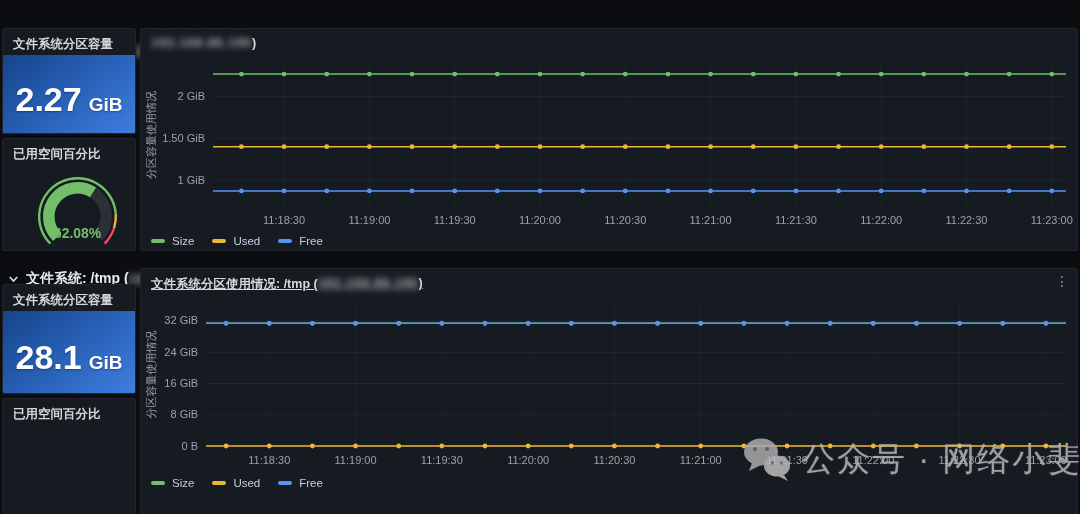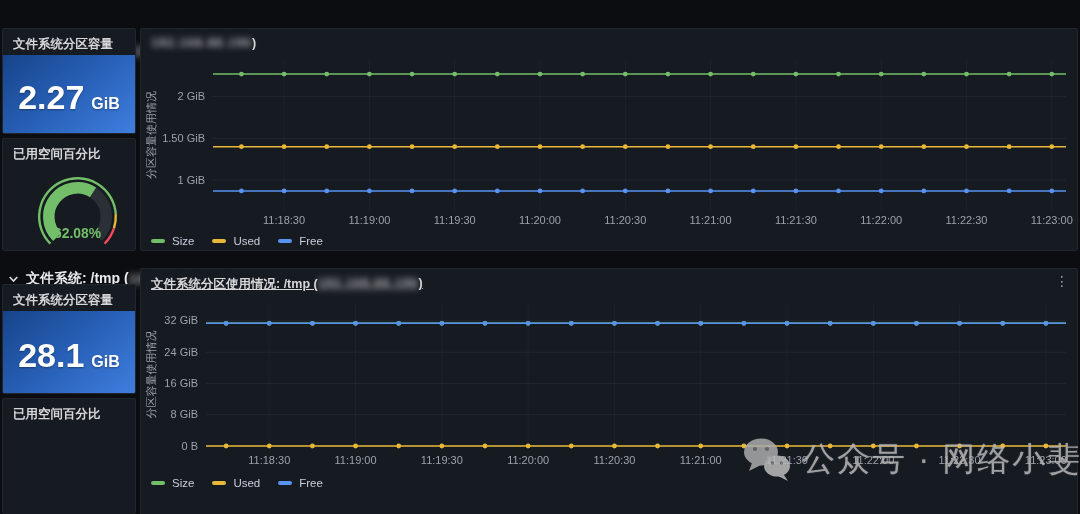--- a/index.html
+++ b/index.html
@@ -11,21 +11,21 @@
   .row-header{position:absolute;display:flex;align-items:center;gap:7px;height:22px;cursor:pointer;}
   .row-title{font-size:14px;font-weight:700;color:#e9eaeb;display:flex;align-items:center;}
   .hdr-icons{display:flex;align-items:center;gap:18px;margin-left:16px;}
   .hdr-icon{display:flex;align-items:center;cursor:pointer;}
   .blur{filter:blur(3px);opacity:.8;letter-spacing:1px;user-select:none;}
   .panel{position:absolute;background:#161a21;border:1px solid #21252d;border-radius:2px;box-sizing:border-box;overflow:hidden;}
   .panel-title{font-size:12.5px;font-weight:600;color:#d6d7d9;padding:7px 10px 4px 10px;white-space:nowrap;display:flex;}
   .stat-inner{display:flex;align-items:flex-end;gap:7px;position:absolute;left:0;right:0;top:26px;bottom:0;justify-content:center;}
   .stat-inner .vwrap{display:flex;align-items:baseline;gap:7px;margin:auto;}
   .stat-value{font-size:34px;font-weight:700;color:#ffffff;text-shadow:0 1px 2px rgba(0,0,0,.35);}
-  .stat-unit{font-size:16px;font-weight:700;color:#ffffff;text-shadow:0 1px 2px rgba(0,0,0,.35);margin-top:24px;}
+  .stat-unit{font-size:19px;font-weight:700;color:#ffffff;text-shadow:0 1px 2px rgba(0,0,0,.35);margin-top:24px;}
   .gauge-body{position:absolute;left:17px;right:0;top:28px;display:flex;justify-content:center;}
   .chart-body{position:absolute;left:0;top:26px;}
   .legend{position:absolute;left:10px;display:flex;gap:18px;align-items:flex-end;}
   .legend-item{display:flex;align-items:center;gap:7px;cursor:pointer;}
   .legend-swatch{width:14px;height:4px;border-radius:2px;display:inline-block;}
   .legend-label{font-size:11.5px;color:#ccccdc;}
   .kebab{position:absolute;right:8px;top:5px;font-size:14px;color:#9aa0a6;cursor:pointer;line-height:14px;}
   .watermark{position:absolute;left:742px;top:436px;display:flex;align-items:center;gap:10px;pointer-events:none;z-index:6;}
   .watermark-text{font-size:33px;color:#b3b3b3;opacity:.88;letter-spacing:2px;text-shadow:0 0 2px rgba(255,255,255,.2);white-space:nowrap;}
 </style>

